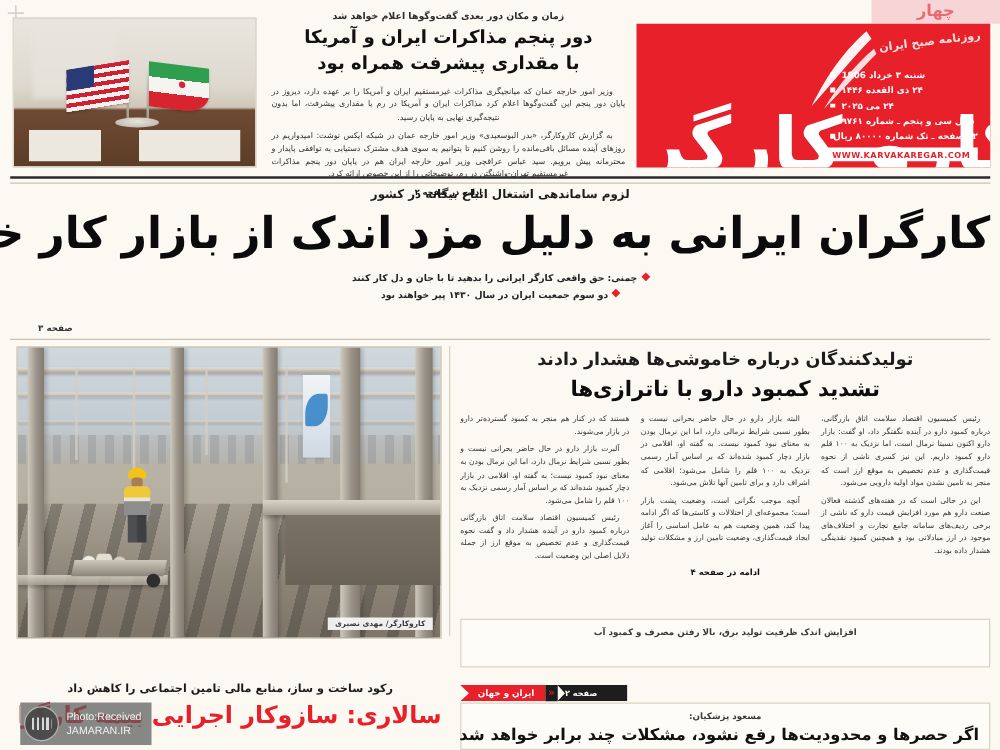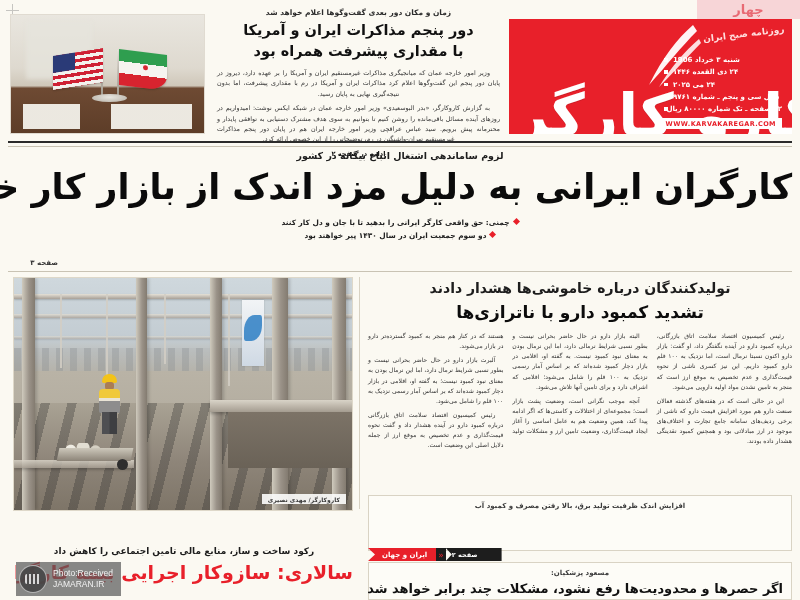--- a/index.html
+++ b/index.html
@@ -571,21 +571,21 @@
     font-weight: bold;
     margin-bottom: 4px;
     white-space: nowrap;
   }
   .teaser-headline {
     font-size: 13px;
     font-weight: bold;
     color: #111;
     white-space: nowrap;
   }
-  #teaser-energy { top: 495px; height: 56px; }
+  #teaser-energy { top: 495px; height: 39px; }
   #teaser-world  { top: 562px; height: 38px; }
 
   
   .section-banner {
     position: absolute;
     top: 548px;
     right: 8px;
     width: 424px;
     height: 13px;
     display: flex;
@@ -764,20 +764,21 @@
     <div class="ra-kicker">تولیدکنندگان درباره خاموشی‌ها هشدار دادند</div>
     <div class="ra-headline">تشدید کمبود دارو با ناترازی‌ها</div>
     <div class="ra-cols">
       <p>رئیس کمیسیون اقتصاد سلامت اتاق بازرگانی، درباره کمبود دارو در آینده نگفتگر داد، او گفت: بازار دارو اکنون نسبتا نرمال است، اما نزدیک به ۱۰۰ قلم دارو کمبود داریم. این نیز کسری ناشی از نحوه قیمت‌گذاری و عدم تخصیص به موقع ارز است که منجر به تامین نشدن مواد اولیه دارویی می‌شود.</p>
       <p>این در حالی است که در هفته‌های گذشته فعالان صنعت دارو هم مورد افزایش قیمت دارو که ناشی از برخی ردیف‌های سامانه جامع تجارت و اختلاف‌های موجود در ارز مبادلاتی بود و همچنین کمبود نقدینگی هشدار داده بودند.</p>
       <p>البته بازار دارو در حال حاضر بحرانی نیست و بطور نسبی شرایط نرمالی دارد، اما این نرمال بودن به معنای نبود کمبود نیست. به گفته او، اقلامی در بازار دچار کمبود شده‌اند که بر اساس آمار رسمی نزدیک به ۱۰۰ قلم را شامل می‌شود؛ اقلامی که اشراف دارد و برای تامین آنها تلاش می‌شود.</p>
       <p>آنچه موجب نگرانی است، وضعیت پشت بازار است؛ مجموعه‌ای از اختلالات و کاستی‌ها که اگر ادامه پیدا کند، همین وضعیت هم به عامل اساسی را آغاز ایجاد قیمت‌گذاری، وضعیت تامین ارز و مشکلات تولید هستند که در کنار هم منجر به کمبود گسترده‌تر دارو در بازار می‌شوند.</p>
       <p>آلبرت بازار دارو در حال حاضر بحرانی نیست و بطور نسبی شرایط نرمال دارد، اما این نرمال بودن به معنای نبود کمبود نیست؛ به گفته او، اقلامی در بازار دچار کمبود شده‌اند که بر اساس آمار رسمی نزدیک به ۱۰۰ قلم را شامل می‌شود.</p>
       <p>رئیس کمیسیون اقتصاد سلامت اتاق بازرگانی درباره کمبود دارو در آینده هشدار داد و گفت نحوه قیمت‌گذاری و عدم تخصیص به موقع ارز از جمله دلایل اصلی این وضعیت است.</p>
     </div>
+    <div class="ra-jump">ادامه در صفحه ۴</div>
   </div>
 
   <div class="teaser" id="teaser-energy">
     <div class="teaser-kicker">افزایش اندک ظرفیت تولید برق، بالا رفتن مصرف و کمبود آب</div>
   </div>
 
   <div class="section-banner">
     <div class="sb-name">ایران و جهان</div>
     <div class="sb-chevrons">«</div>
     <div class="sb-page">صفحه ۲</div>

